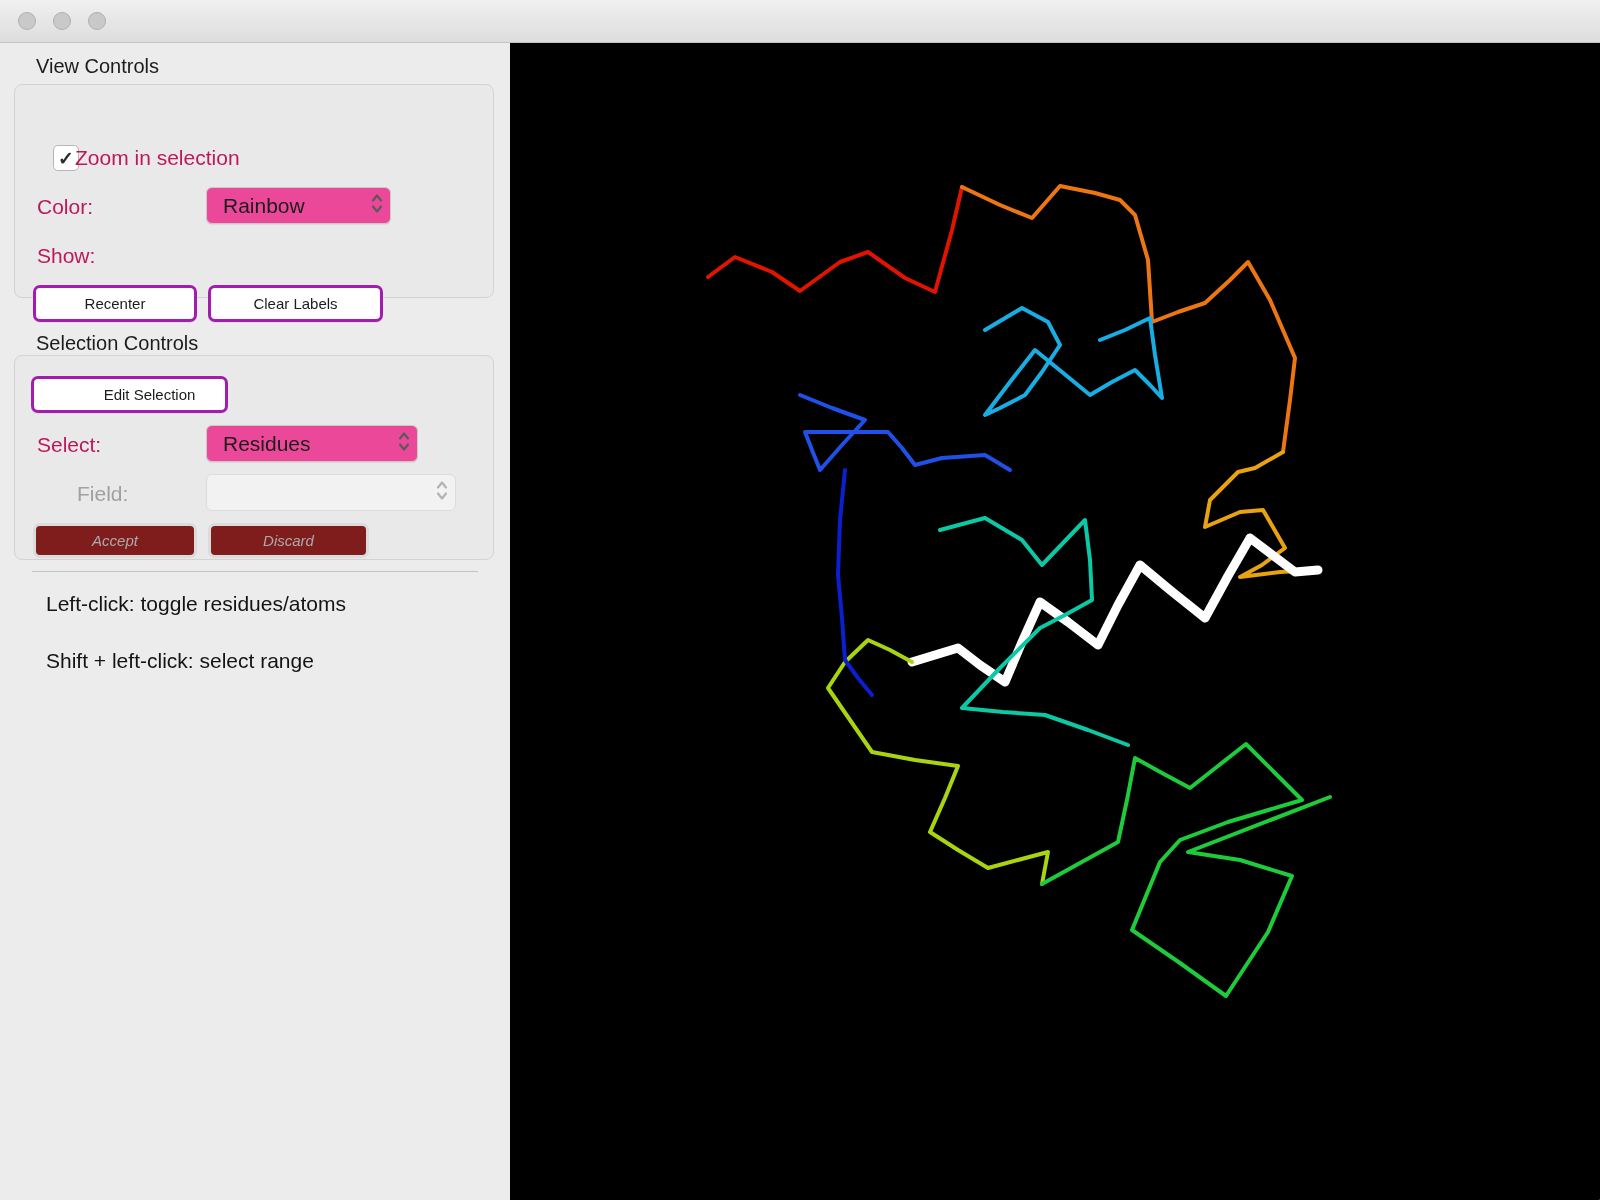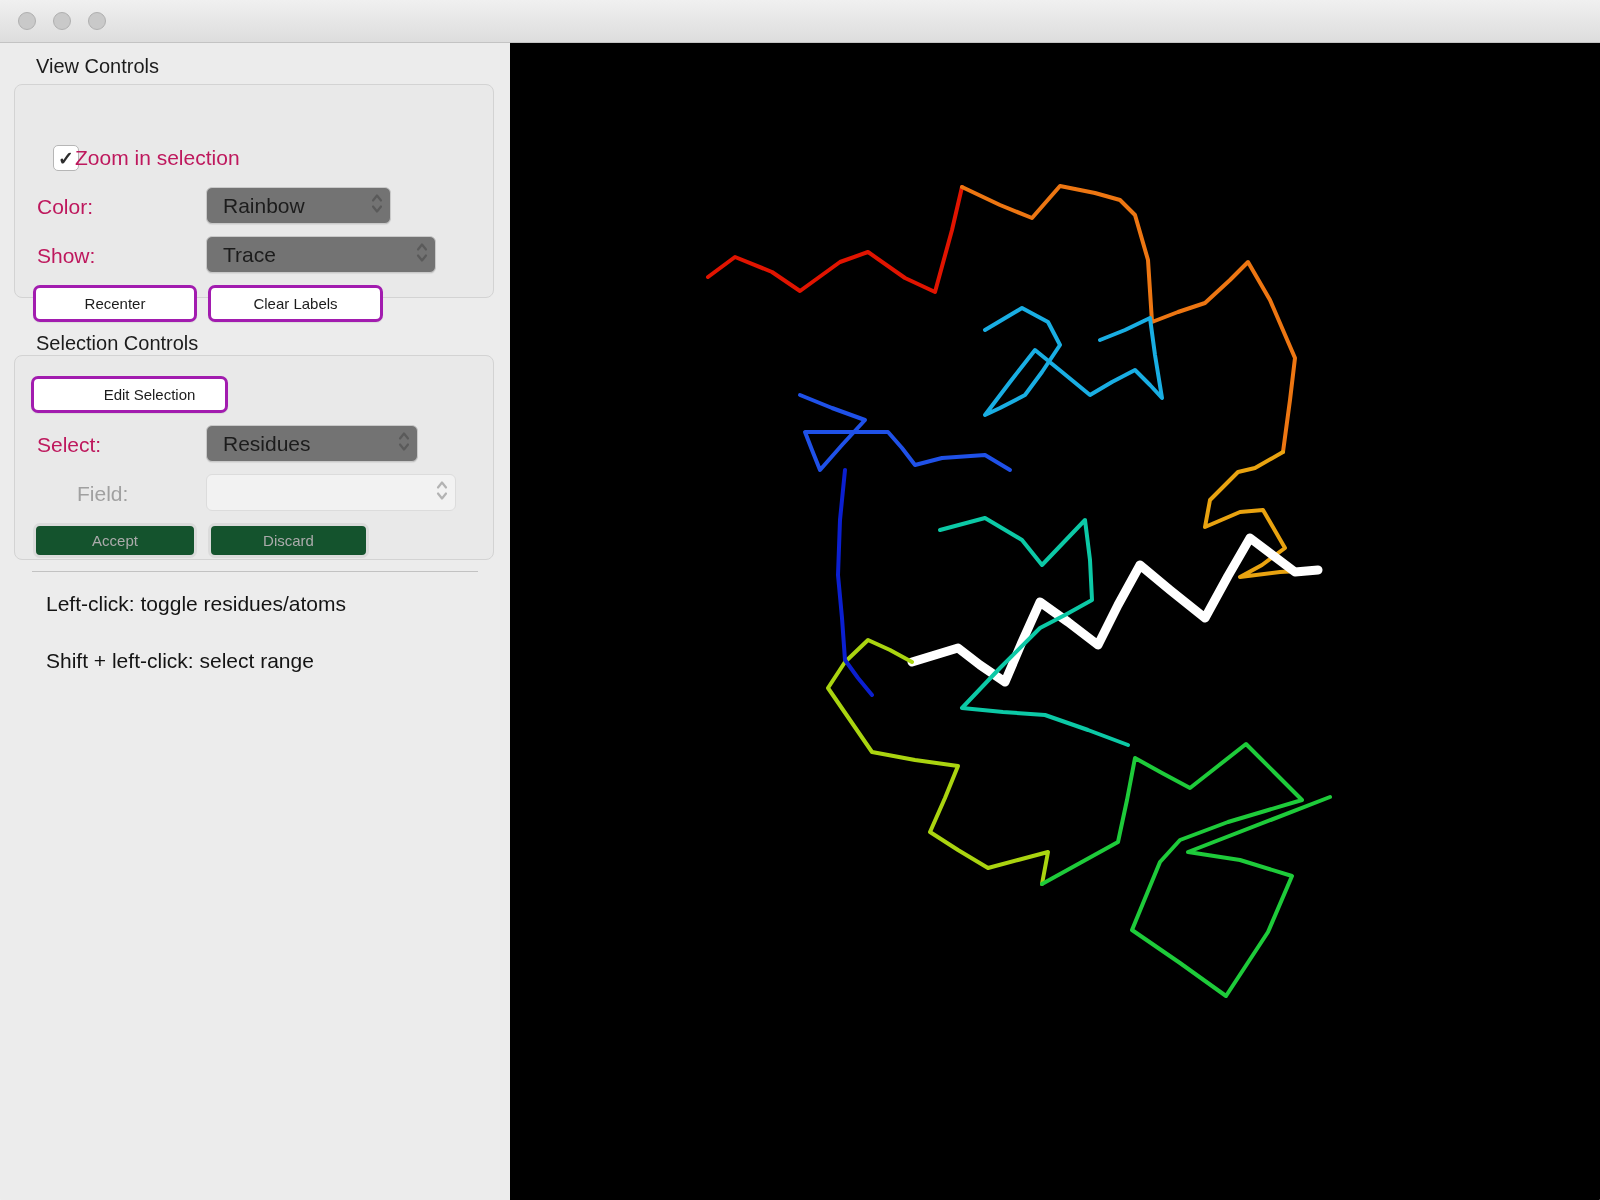--- a/index.html
+++ b/index.html
@@ -22,30 +22,30 @@
   .box2{top:313px;height:205px;}
 
   .label{position:absolute;font-size:21px;color:#be185d;}
   .label-disabled{color:#a0a0a0;margin-left:40px;}
 
   .checkbox{position:absolute;left:38px;top:60px;width:26px;height:26px;background:#ffffff;
     border:1px solid #b6b6b6;border-radius:5px;box-sizing:border-box;
     display:flex;align-items:center;justify-content:center;}
   .checkbox .check{font-size:19px;font-weight:bold;color:#2d2d2d;line-height:1;}
 
-  .popup{position:absolute;height:37px;background:#737373;border:1px solid #c9c9c9;border-radius:6px;
+  .popup{position:absolute;height:37px;background:#ec4899;border:1px solid #c9c9c9;border-radius:6px;
     box-sizing:border-box;display:flex;align-items:center;padding-left:16px;font-size:21px;color:#1c1c1c;
     box-shadow:0 1px 1px rgba(0,0,0,0.07);}
   .popup .arrows{position:absolute;right:5px;top:50%;transform:translateY(-50%);display:block;}
   .popup-disabled{background:#f2f2f2;border-color:#dcdcdc;box-shadow:none;color:#a8a8a8;}
 
   .btn{position:absolute;height:37px;background:#ffffff;border:3px solid #a21caf;border-radius:7px;
     box-sizing:border-box;display:flex;align-items:center;justify-content:center;font-size:15px;color:#1c1c1c;
     box-shadow:0 1px 1px rgba(0,0,0,0.07);cursor:default;}
-  .btn-disabled{background:#14532d;border-color:#dbdbdb;color:#ababab;box-shadow:none;}
+  .btn-disabled{background:#7f1d1d;border-color:#dbdbdb;color:#ababab;box-shadow:none;font-style:italic;}
 
   .divider{position:absolute;left:32px;top:529px;width:446px;height:1px;background:#c2c2c2;}
   .helpline{position:absolute;left:46px;font-size:21px;color:#141414;}
 
   
   .canvas{position:absolute;left:510px;top:42px;width:1090px;height:1158px;background:#000000;}
   .canvas svg{display:block;}
 </style>
 </head>
 <body>
@@ -73,29 +73,20 @@
         <span>Rainbow</span>
         <span class="arrows">
           <svg width="16" height="24" viewBox="0 0 16 24">
             <path d="M4 9 L8 4 L12 9" stroke="#5a5a5a" stroke-width="2.2" fill="none" stroke-linecap="round" stroke-linejoin="round"></path>
             <path d="M4 15 L8 20 L12 15" stroke="#5a5a5a" stroke-width="2.2" fill="none" stroke-linecap="round" stroke-linejoin="round"></path>
           </svg>
         </span>
       </div>
 
       <div class="label" style="left:22px;top:159px;">Show:</div>
-      <div class="popup" style="left:191px;top:151px;width:230px;">
-        <span>Trace</span>
-        <span class="arrows">
-          <svg width="16" height="24" viewBox="0 0 16 24">
-            <path d="M4 9 L8 4 L12 9" stroke="#5a5a5a" stroke-width="2.2" fill="none" stroke-linecap="round" stroke-linejoin="round"></path>
-            <path d="M4 15 L8 20 L12 15" stroke="#5a5a5a" stroke-width="2.2" fill="none" stroke-linecap="round" stroke-linejoin="round"></path>
-          </svg>
-        </span>
-      </div>
 
       <div class="btn" style="left:18px;top:200px;width:164px;">Recenter</div>
       <div class="btn" style="left:193px;top:200px;width:175px;">Clear Labels</div>
     </div>
 
     <div class="heading" style="top:290px;">Selection Controls</div>
 
     <div class="groupbox box2">
       <div class="btn" style="left:16px;top:20px;width:197px;padding-left:40px;">Edit Selection</div>
 

